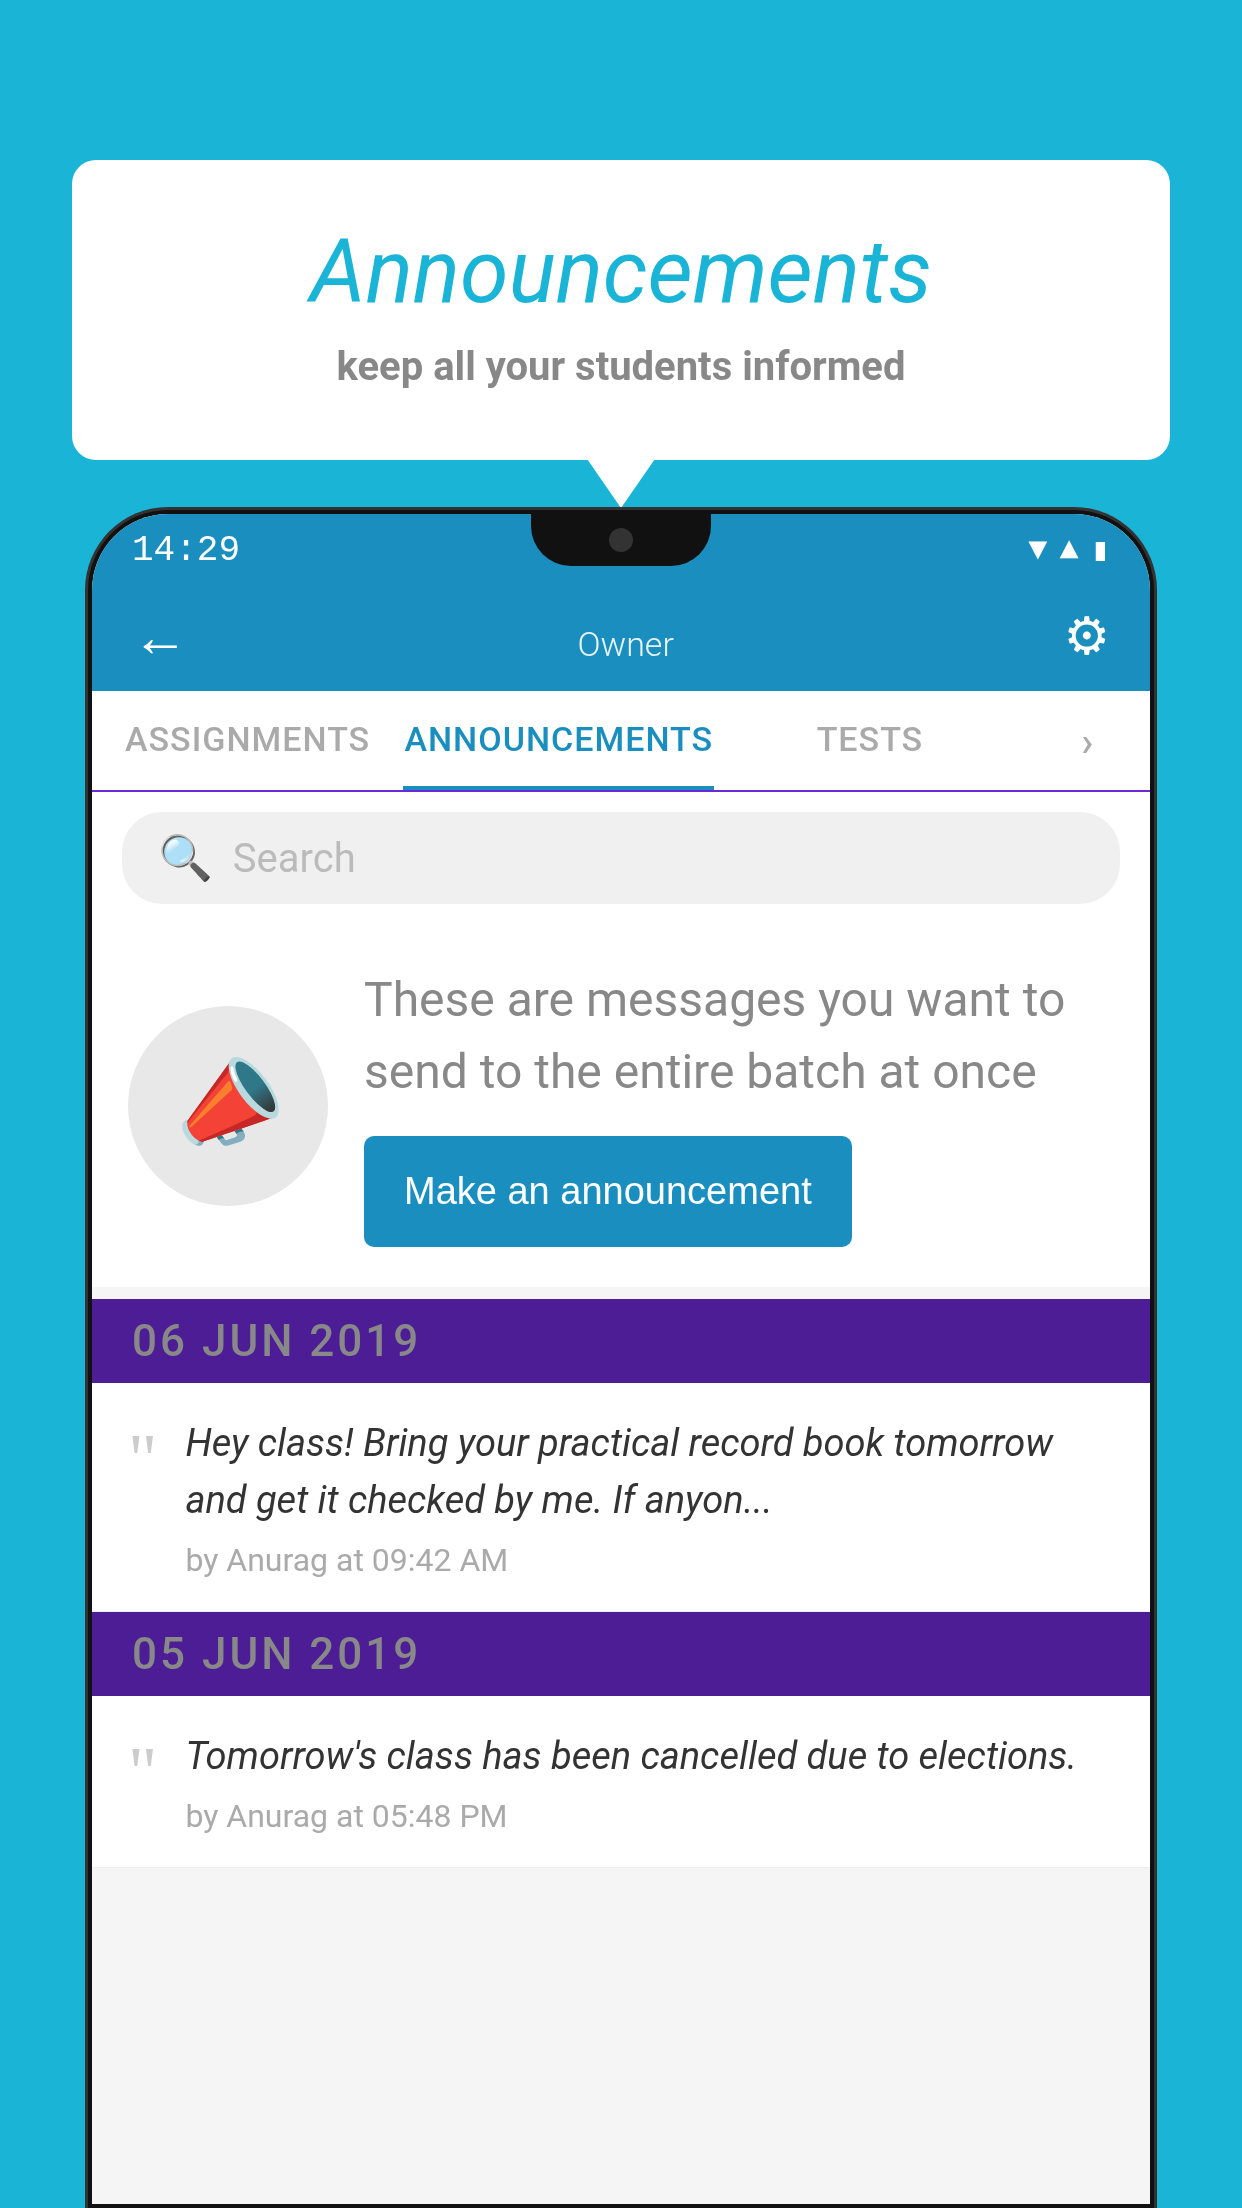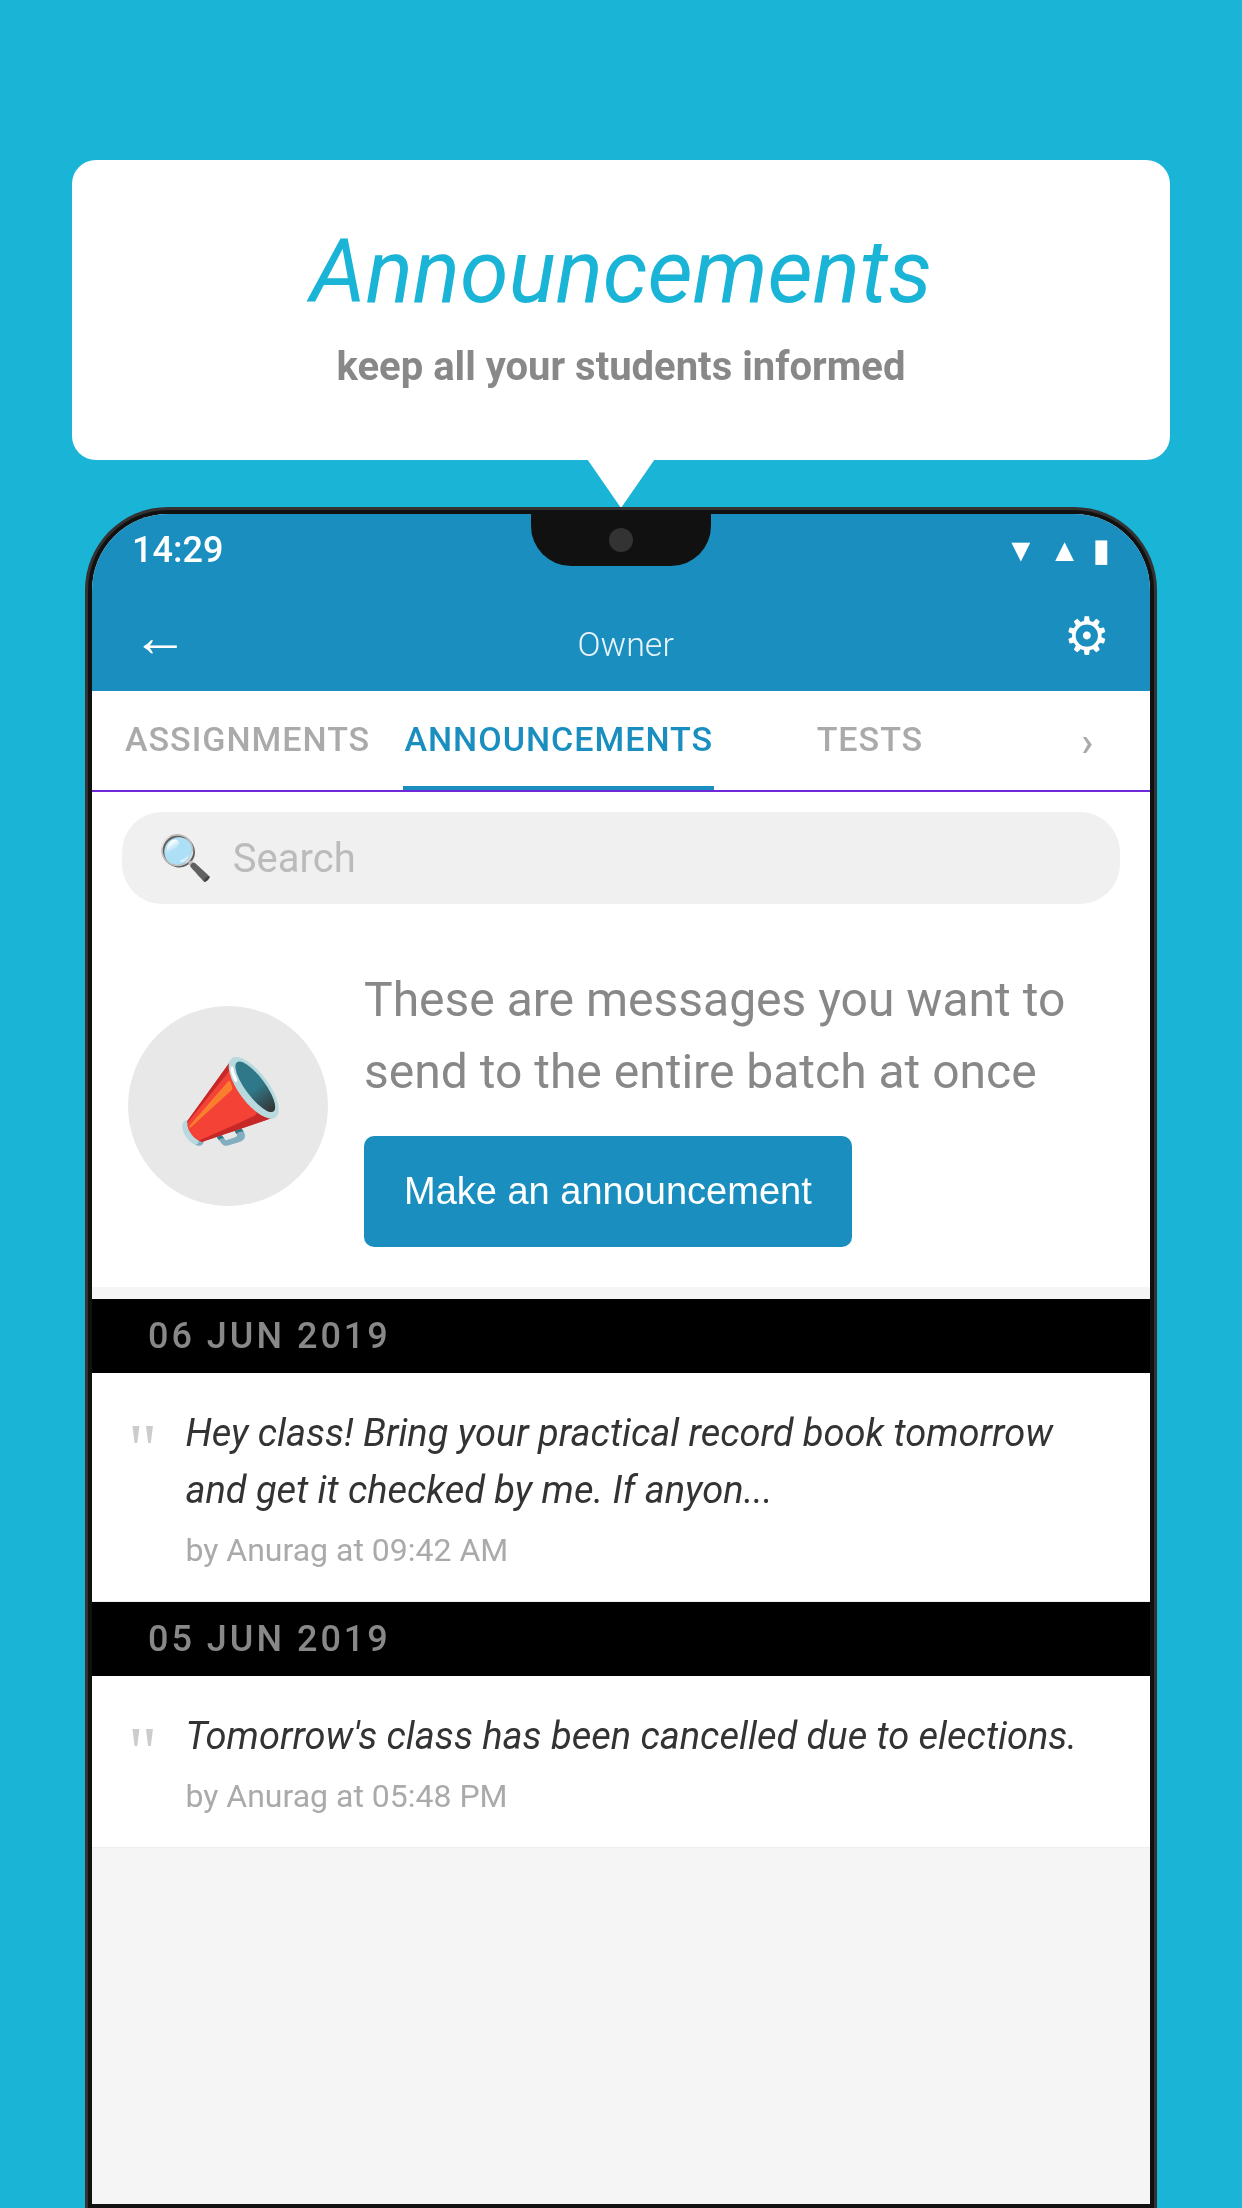--- a/index.html
+++ b/index.html
@@ -104,20 +104,21 @@
     
     .status-bar {
       background: #1a8fbf;
       height: 72px;
       display: flex;
       align-items: center;
       justify-content: space-between;
       padding: 0 40px;
       position: relative;
       z-index: 5;
+      font-family: Liberation Mono, monospace;
     }
 
     .status-time {
       color: white;
       font-size: 36px;
       font-weight: 500;
     }
 
     .status-icons {
       display: flex;
@@ -281,23 +282,23 @@
       border: none;
       border-radius: 10px;
       padding: 34px 40px;
       font-size: 38px;
       cursor: pointer;
       font-weight: 400;
     }
 
     
     .date-separator {
-      background: #000000;
-      padding: 16px 56px;
-      font-size: 36px;
+      background: #4c1d95;
+      padding: 16px 40px;
+      font-size: 44px;
       color: #888;
       letter-spacing: 3px;
       font-weight: 500;
     }
 
     
     .announcement-item {
       background: white;
       padding: 32px 36px;
       display: flex;

